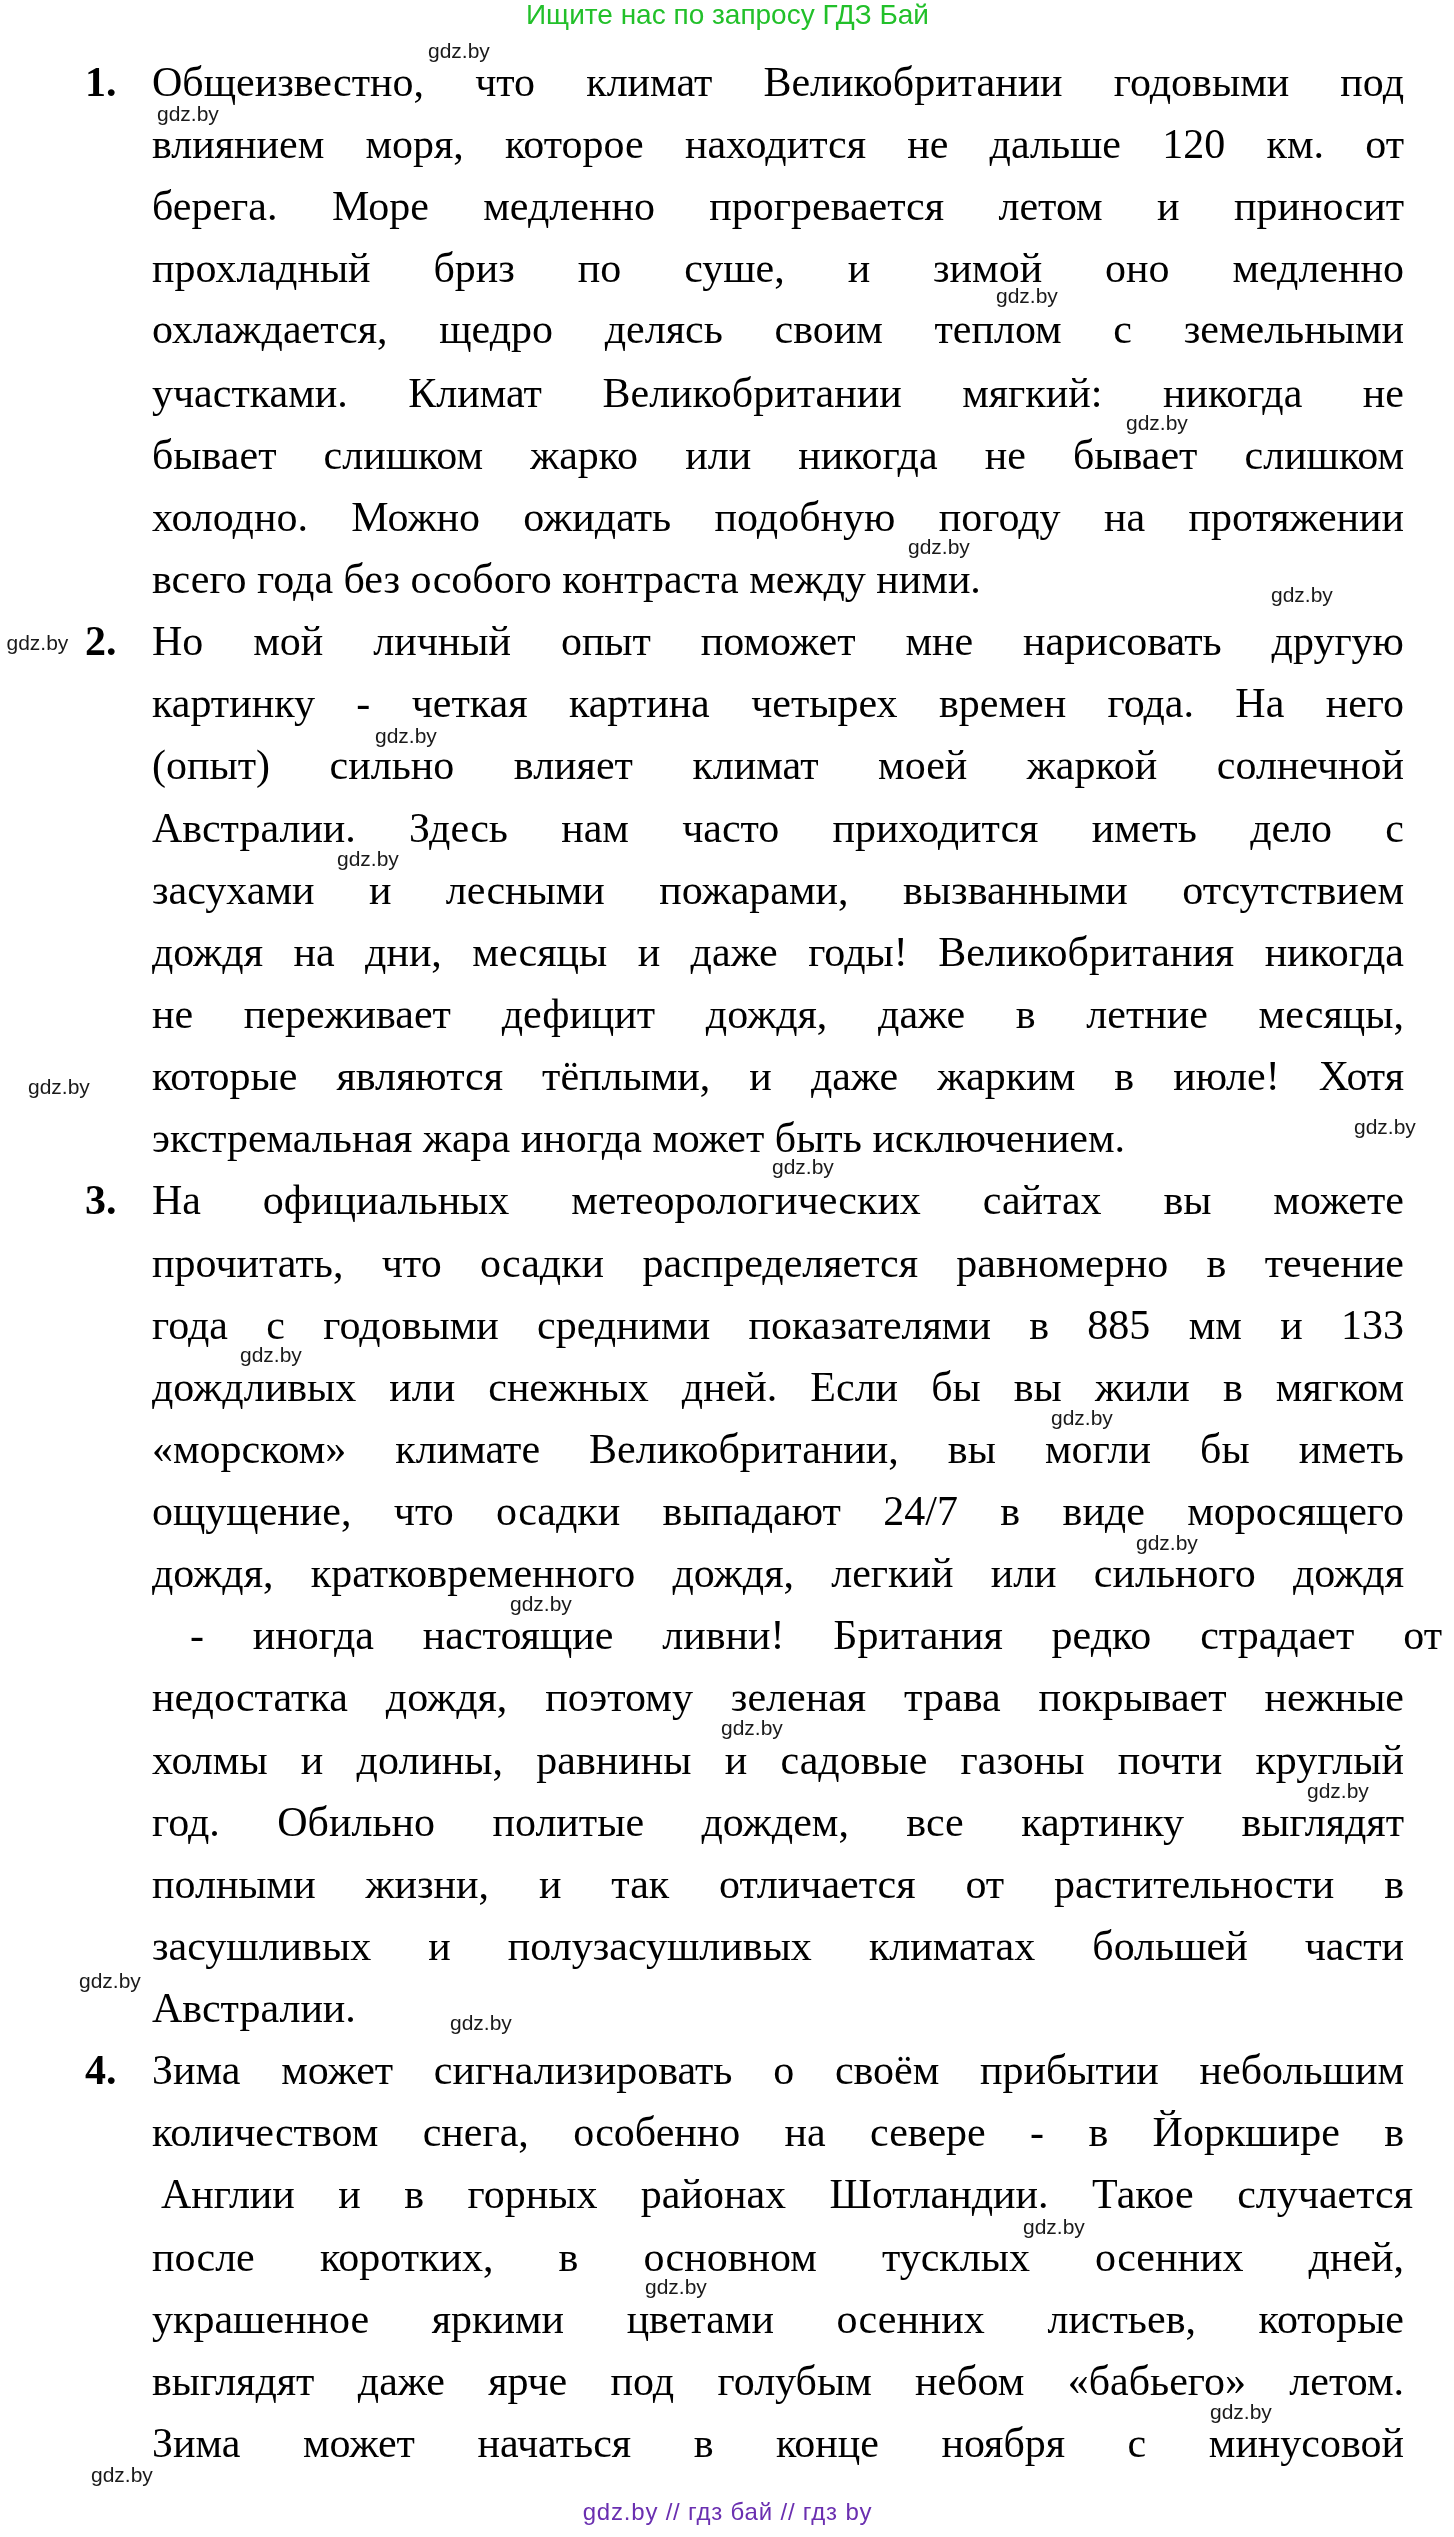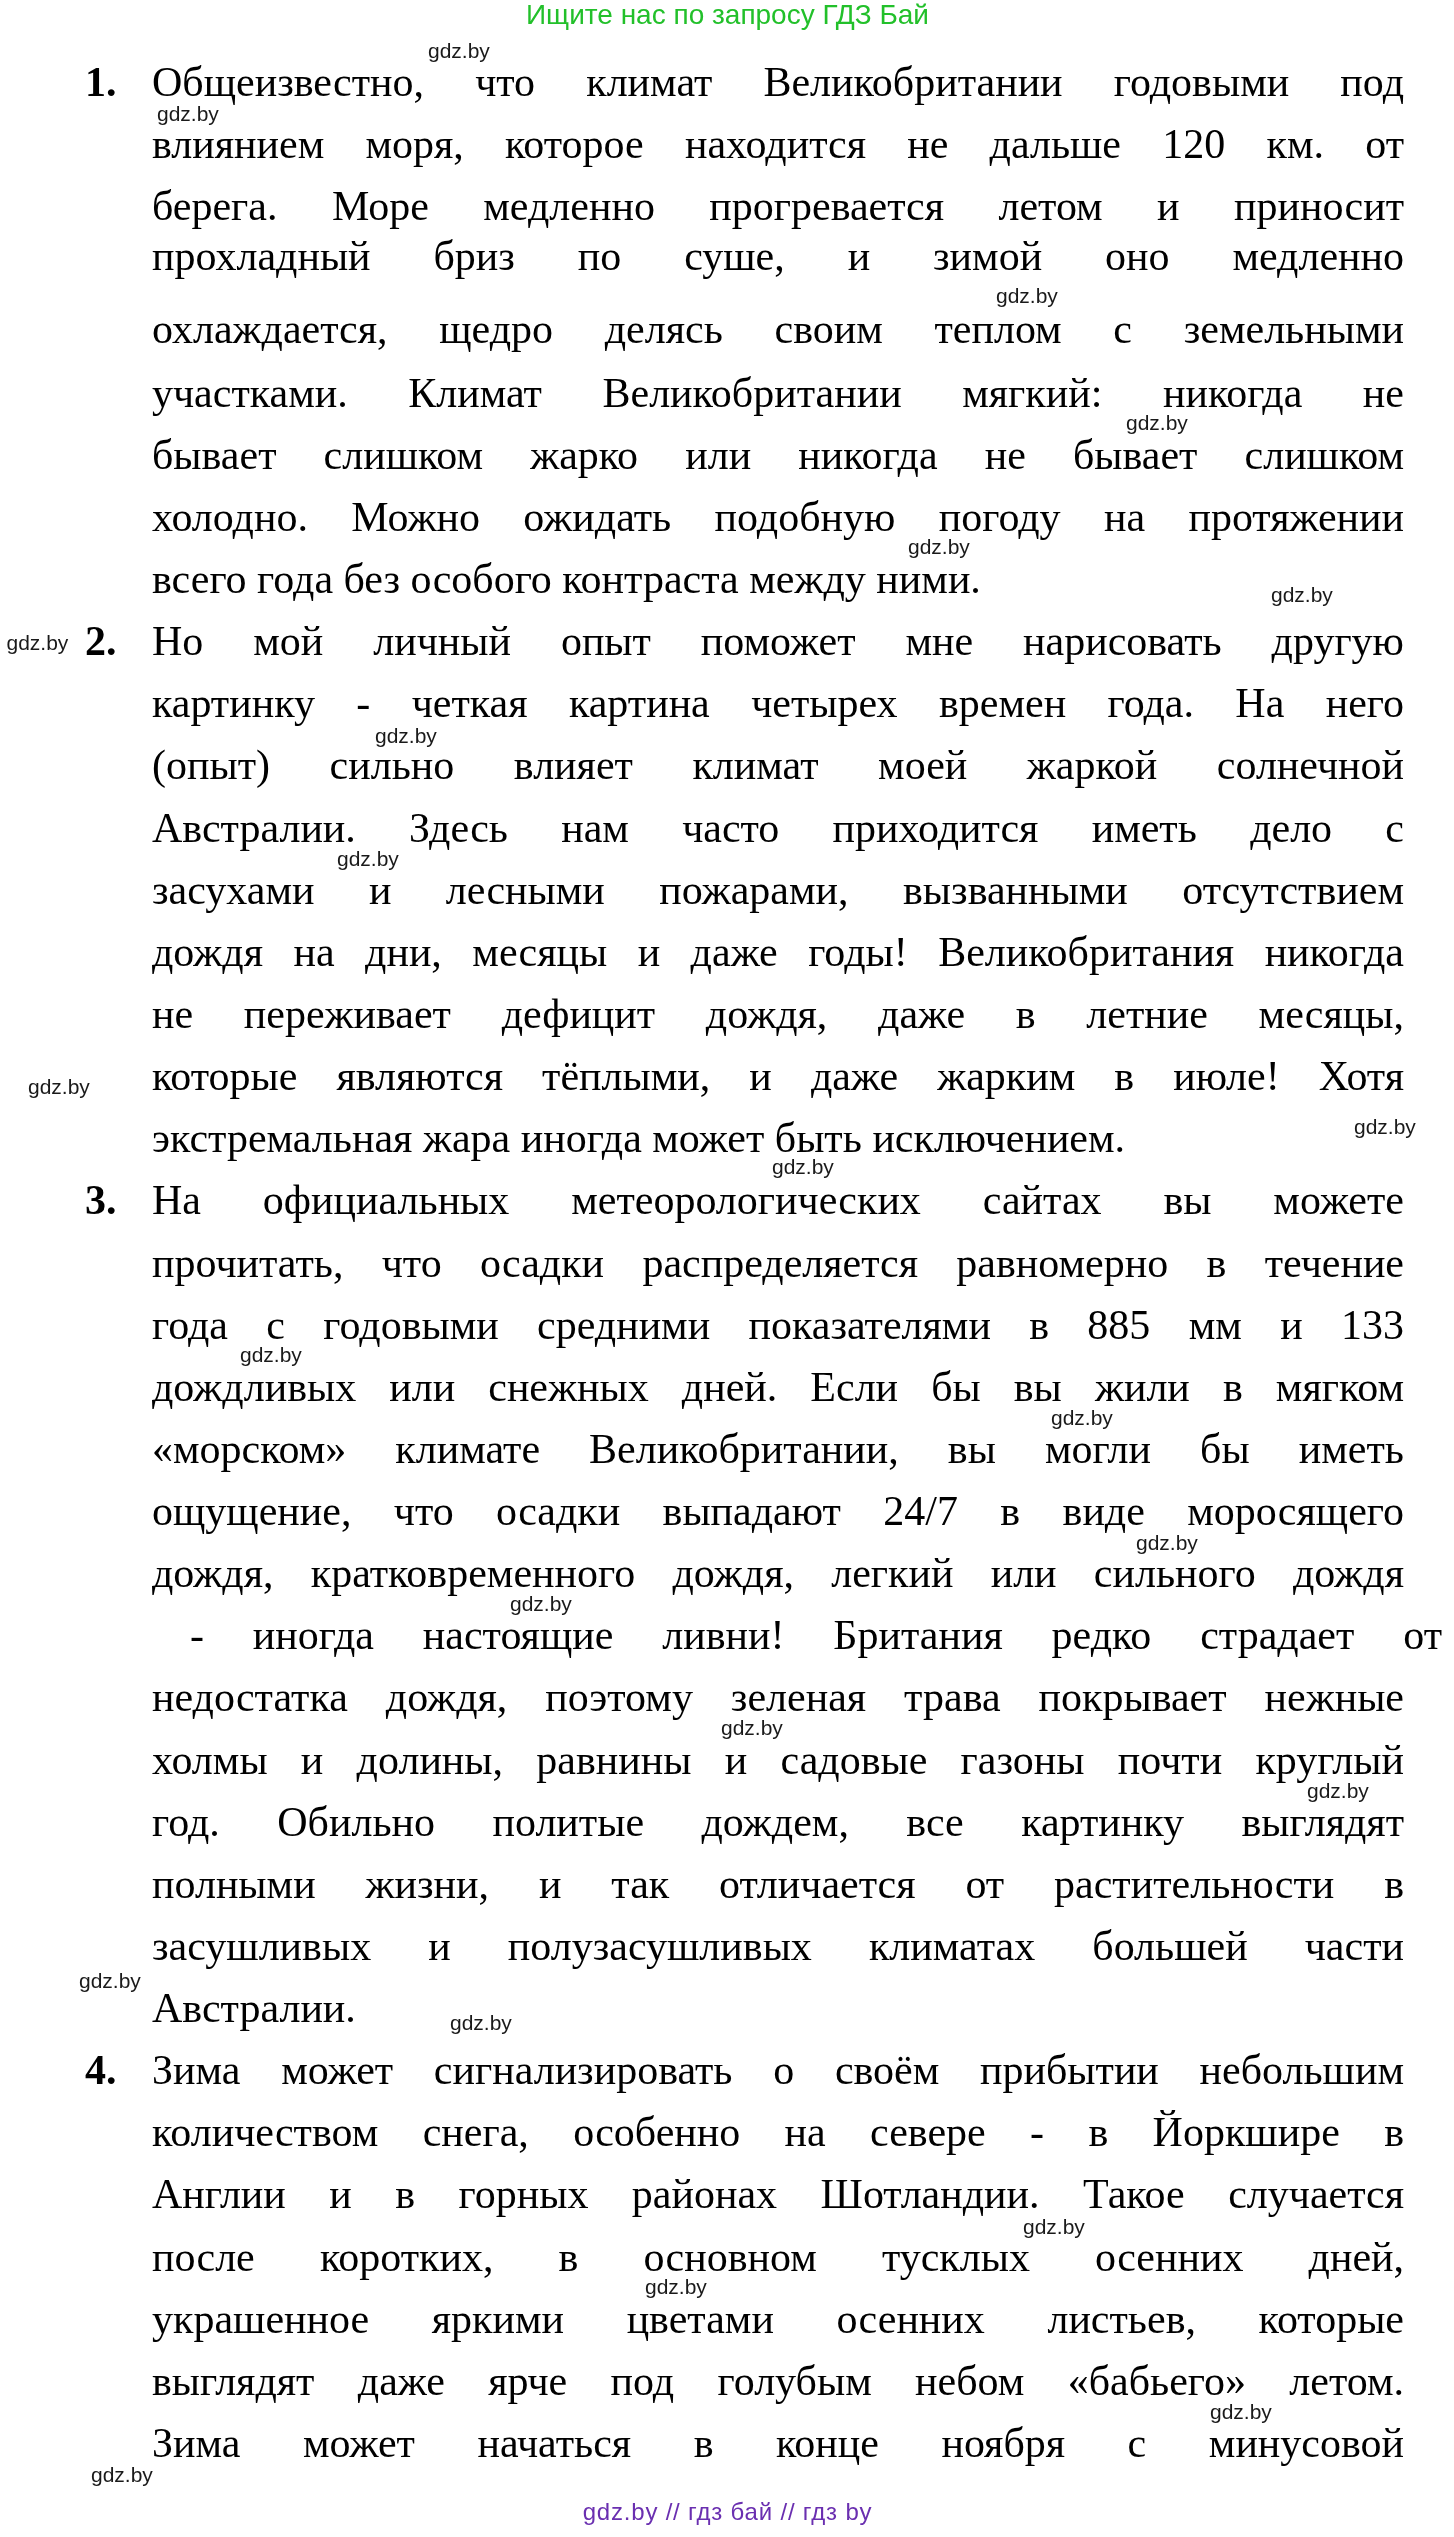--- a/index.html
+++ b/index.html
@@ -71,21 +71,21 @@
   </style>
 </head>
 <body>
 
 <div class="header-banner">Ищите нас по запросу ГДЗ Бай</div>
 
 <div class="item-number" style="top:58px;">1.</div>
 <div class="line" style="top: 58px; width: 1252px; display: block;">Общеизвестно, что климат Великобритании годовыми под</div>
 <div class="line" style="top: 120px; width: 1252px; display: block;">влиянием  моря, которое находится не дальше 120 км. от</div>
 <div class="line" style="top: 182px; width: 1252px; display: block;">берега. Море медленно прогревается летом и приносит</div>
-<div class="line" style="top: 232px; width: 1252px; display: block;">прохладный бриз по суше, и зимой оно медленно</div>
+<div class="line" style="top: 244px; width: 1252px; display: block;">прохладный бриз по суше, и зимой оно медленно</div>
 <div class="line" style="top: 305px; width: 1252px; display: block;">охлаждается, щедро делясь своим теплом с земельными</div>
 <div class="line" style="top: 369px; width: 1252px; display: block;">участками. Климат Великобритании мягкий: никогда не</div>
 <div class="line" style="top: 431px; width: 1252px; display: block;">бывает слишком жарко или никогда не бывает слишком</div>
 <div class="line" style="top: 493px; width: 1252px; display: block;">холодно. Можно ожидать подобную погоду на протяжении</div>
 <div class="line last" style="top: 555px; width: auto; display: inline-block;">всего года без особого контраста между ними.</div>
 
 <div class="item-number" style="top:617px;">2.</div>
 <div class="line" style="top: 617px; width: 1252px; display: block;">Но мой личный опыт поможет мне нарисовать другую</div>
 <div class="line" style="top: 679px; width: 1252px; display: block;">картинку - четкая картина четырех времен года. На него</div>
 <div class="line" style="top: 741px; width: 1252px; display: block;">(опыт) сильно влияет климат моей жаркой солнечной</div>
@@ -108,21 +108,21 @@
 <div class="line" style="top: 1673px; width: 1252px; display: block;">недостатка дождя, поэтому зеленая трава покрывает нежные</div>
 <div class="line" style="top: 1736px; width: 1252px; display: block;">холмы и долины, равнины и садовые газоны почти круглый</div>
 <div class="line" style="top: 1798px; width: 1252px; display: block;">год. Обильно политые дождем, все картинку выглядят</div>
 <div class="line" style="top: 1860px; width: 1252px; display: block;">полными жизни, и так отличается от растительности в</div>
 <div class="line" style="top: 1922px; width: 1252px; display: block;">засушливых и полузасушливых климатах большей части</div>
 <div class="line last" style="top: 1984px; width: auto; display: inline-block;">Австралии.</div>
 
 <div class="item-number" style="top:2046px;">4.</div>
 <div class="line" style="top: 2046px; width: 1252px; display: block;">Зима может сигнализировать о своём прибытии небольшим</div>
 <div class="line" style="top: 2108px; width: 1252px; display: block;">количеством снега, особенно на севере - в Йоркшире в</div>
-<div class="line" style="top: 2170px; width: 1252px; display: block;">Англии и в горных районах Шотландии. Такое случается</div>
+<div class="line" style="top: 2170px; width: 1252px; display: block; margin-left: 9px;">Англии и в горных районах Шотландии. Такое случается</div>
 <div class="line" style="top: 2233px; width: 1252px; display: block;">после коротких, в основном тусклых осенних дней,</div>
 <div class="line" style="top: 2295px; width: 1252px; display: block;">украшенное яркими цветами осенних листьев, которые</div>
 <div class="line" style="top: 2357px; width: 1252px; display: block;">выглядят даже ярче под голубым небом «бабьего» летом.</div>
 <div class="line" style="top: 2419px; width: 1252px; display: block;">Зима может начаться в конце ноября с минусовой</div>
 
 <div class="watermark" style="top:39px; left:428px;">gdz.by</div>
 <div class="watermark" style="top:102px; left:157px;">gdz.by</div>
 <div class="watermark" style="top:284px; left:996px;">gdz.by</div>
 <div class="watermark" style="top:411px; left:1126px;">gdz.by</div>
 <div class="watermark" style="top:535px; left:908px;">gdz.by</div>

